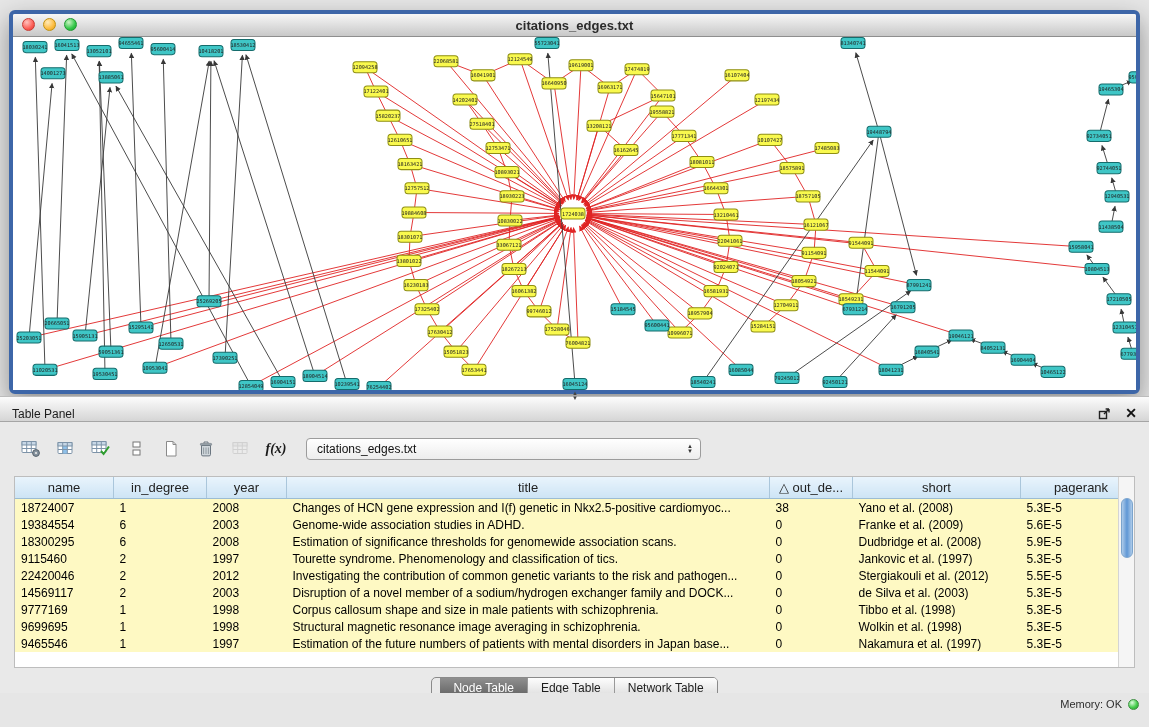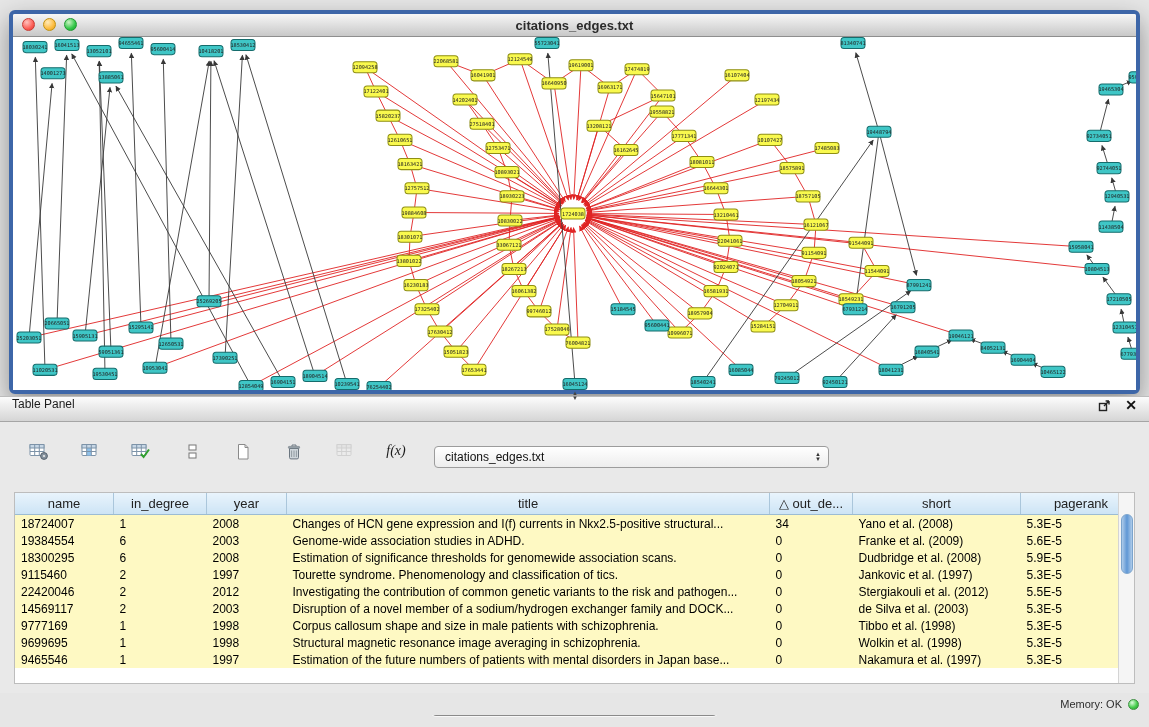--- a/index.html
+++ b/index.html
@@ -30,30 +30,30 @@
   .canvas svg{position:absolute;inset:0;width:100%;height:100%;}
   .canvas text{font-family:"DejaVu Sans Mono",monospace;}
   
   .split-grip{position:absolute;left:569px;top:391px;width:12px;height:11px;z-index:5;
     display:flex;flex-direction:column;align-items:center;color:#444;font-size:6px;line-height:5px;}
   
   .table-panel{position:absolute;left:0;top:396px;width:1149px;height:309px;background:#e9e9e9;}
   .panel-header{
     height:24px;background:linear-gradient(#fcfcfc,#d5d5d5);
     border-top:1px solid #bcbcbc;border-bottom:1px solid #a5a5a5;
-    display:flex;align-items:flex-start;padding:0 12px;font-size:12px;color:#1c1c1c;
+    display:flex;align-items:flex-end;padding:0 12px;font-size:12px;color:#1c1c1c;
   }
   .panel-header .spacer{flex:1;}
   .hdr-btn{background:none;border:none;padding:0;margin-left:14px;cursor:default;
     display:flex;align-items:center;justify-content:center;height:16px;}
   .close-x{font-size:14px;font-weight:bold;color:#111;}
   
   .toolbar{display:flex;align-items:center;gap:5px;padding:13px 14px 5px 16px;}
-  .tool-btn{width:30px;height:27px;background:none;border:none;padding:0;margin:8px;
-    display:flex;justify-content:center;}
+  .tool-btn{width:30px;height:27px;background:none;border:none;padding:0;margin:0;
+    display:flex;align-items:center;justify-content:center;font-weight:bold;}
   .tool-btn.disabled{opacity:.45;}
   .fx{font-family:"Liberation Serif",serif;font-style:italic;font-size:14px;color:#1a1a1a;}
   .combo{
     width:395px;height:22px;box-sizing:border-box;margin-left:10px;
     background:linear-gradient(#ffffff,#ededed);
     border:1px solid #9c9c9c;border-radius:4px;
     display:flex;align-items:center;padding:0 7px 0 10px;font-size:12px;color:#111;
     box-shadow:inset 0 1px 0 rgba(255,255,255,.9);
   }
   .combo-arrows{margin-left:auto;display:flex;flex-direction:column;align-items:center;
@@ -846,22 +846,22 @@
               <th style="width: 80px;">△ out_de...</th>
               <th style="width: 165px;">short</th>
               <th style="width: 118px;">pagerank</th>
             </tr>
           </thead>
         <tbody id="table-body">
             <tr>
               <td class="c0">18724007</td>
               <td class="c1">1</td>
               <td class="c2">2008</td>
-              <td class="c3">Changes of HCN gene expression and I(f) currents in Nkx2.5-positive structural...</td>
-              <td class="c4">34</td>
+              <td class="c3">Changes of HCN gene expression and I(f) genetic in Nkx2.5-positive cardiomyoc...</td>
+              <td class="c4">38</td>
               <td class="c5">Yano et al. (2008)</td>
               <td class="c6">5.3E-5</td>
             </tr>
             <tr>
               <td class="c0">19384554</td>
               <td class="c1">6</td>
               <td class="c2">2003</td>
               <td class="c3">Genome-wide association studies in ADHD.</td>
               <td class="c4">0</td>
               <td class="c5">Franke et al. (2009)</td>

